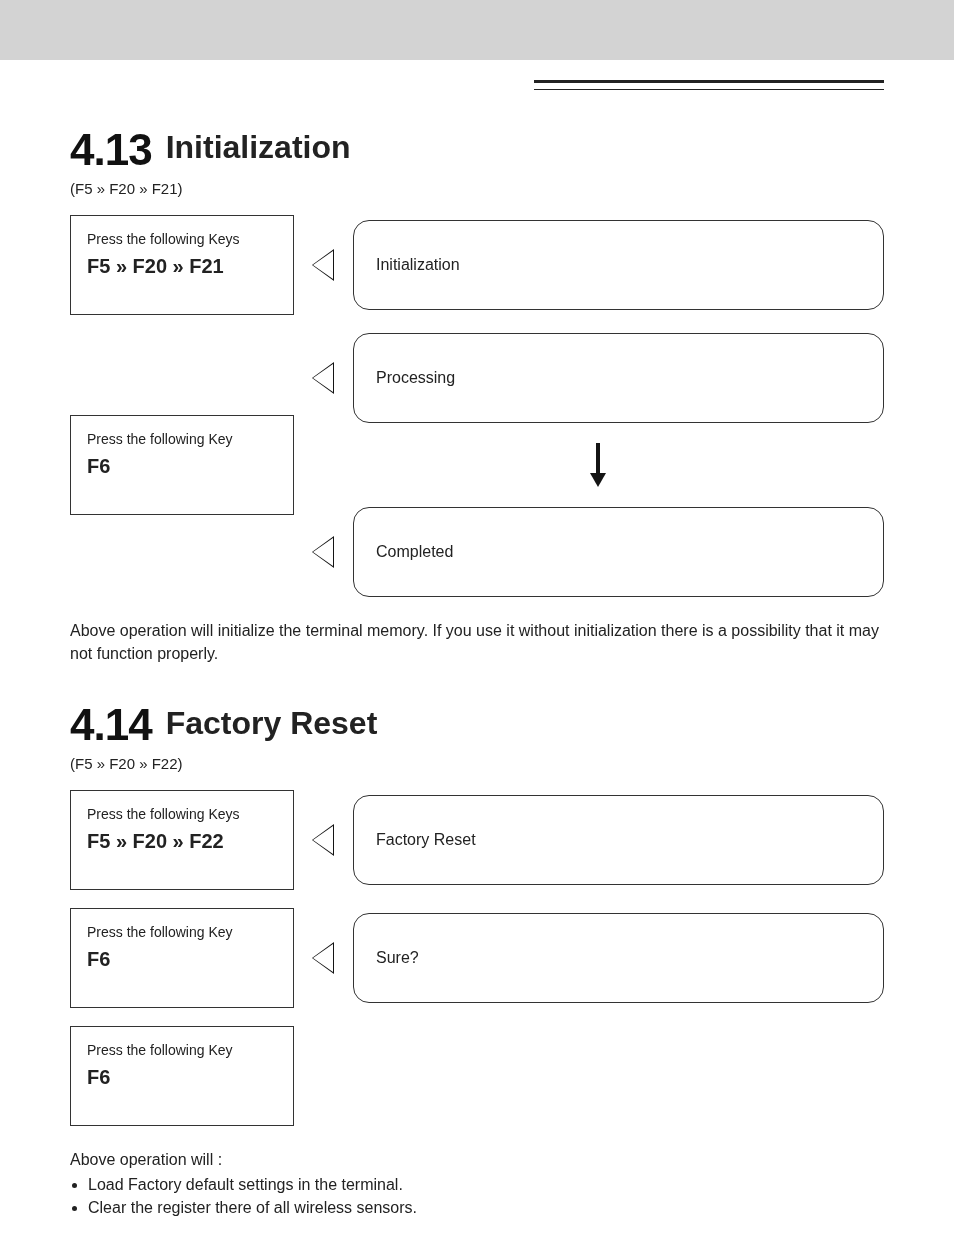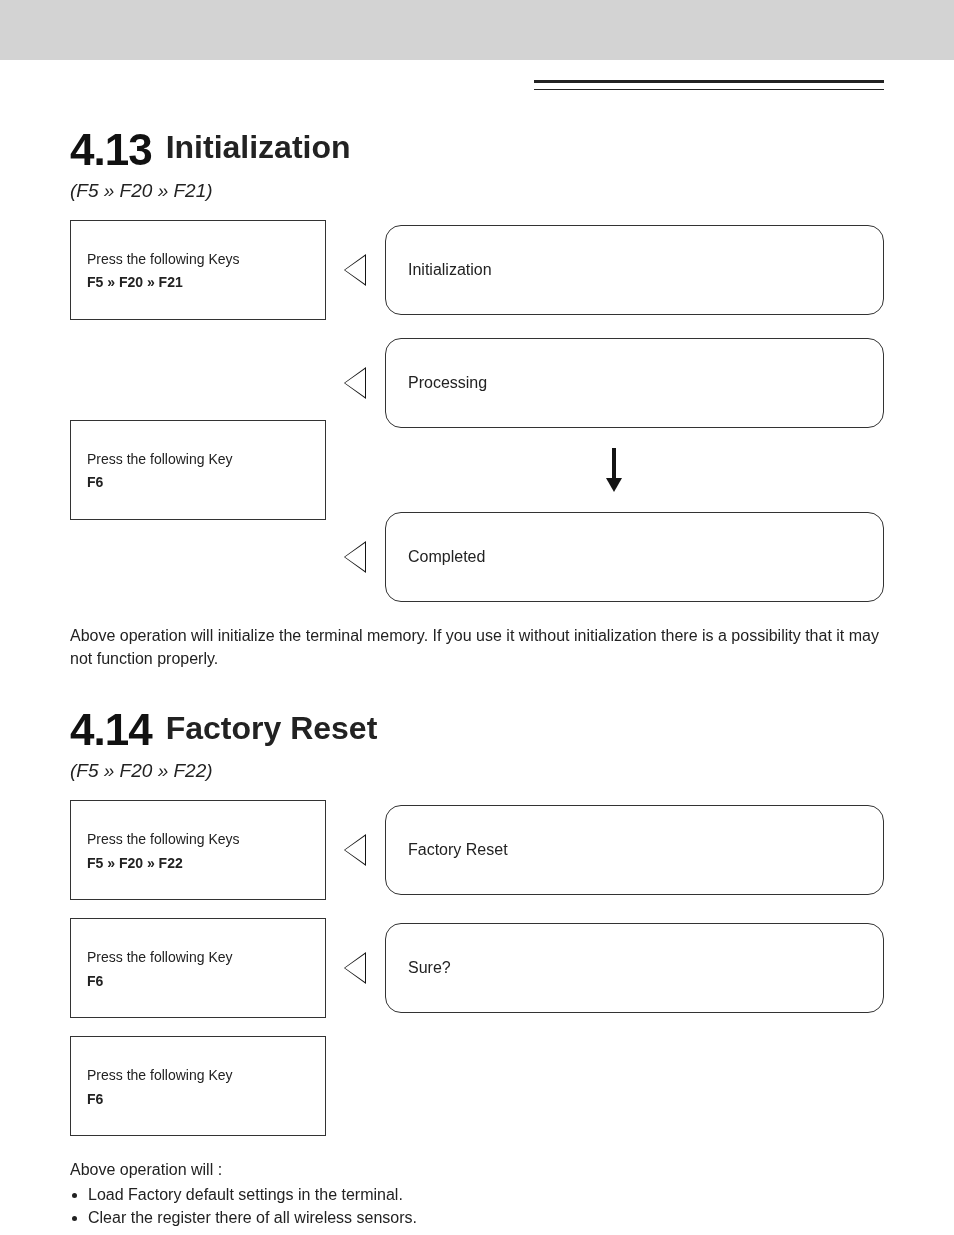--- a/index.html
+++ b/index.html
@@ -4,25 +4,25 @@
 <style>
   html,body{margin:0;padding:0;background:#fff;font-family:Arial,Helvetica,sans-serif;color:#222}
   .page{width:954px;min-height:1235px;position:relative}
   .topbar{height:60px;background:#d3d3d3}
   .content{padding:20px 70px 70px 70px}
   .hdr-rule{width:350px;height:6px;border-top:3px solid #222;border-bottom:1px solid #222;margin-left:auto}
   .sect{margin-top:38px}
   .sect-title{display:flex;align-items:center;gap:14px}
   .sect-num{font-size:44px;font-weight:700;color:#111;letter-spacing:-1px;line-height:1}
   .sect-name{font-size:32px;font-weight:700;line-height:1.1;padding-bottom:4px}
-  .sect-sub{font-size:19px;margin-top:8px;font-style:italic;color:#222}
+  .sect-sub{font-size:15px;margin-top:8px;color:#222}
   .prompt-row{display:flex;align-items:center;gap:18px;margin-top:18px}
-  .leftbox{width:256px;border:1.5px solid #333;background:#fff;padding:14px 16px;box-sizing:border-box;min-height:100px;display:flex;flex-direction:column;justify-content:center;border-radius:0}
+  .leftbox{width:224px;border:1.5px solid #333;background:#fff;padding:14px 16px;box-sizing:border-box;min-height:100px;display:flex;flex-direction:column;border-radius:0}
   .leftbox .topline{font-size:14px;line-height:1.35}
-  .leftbox .nav{font-size:14px;font-weight:700;margin-top:6px}
+  .leftbox .nav{font-size:20px;font-weight:700;margin-top:6px}
   .stem{width:0;height:0;border-top:16px solid transparent;border-bottom:16px solid transparent;border-right:22px solid #141414}
   .stem-mask{position:relative;left:-21px;width:0;height:0;border-top:14px solid transparent;border-bottom:14px solid transparent;border-right:20px solid #fff}
   .bubble{flex:1;border:1.5px solid #333;border-radius:16px;padding:16px 22px;font-size:16px;min-height:56px;display:flex;align-items:center}
   .down-arrow{width:100%;display:flex;justify-content:center;align-items:center;margin:12px 0 12px 0}
   .down-arrow svg{display:block}
   .col{display:flex;flex-direction:column;flex:1;gap:8px}
   .note{font-size:16px;margin-top:22px;line-height:1.45}
   .note ul{margin:1px 0 0 18px;padding:0}
 </style>
 </head>

